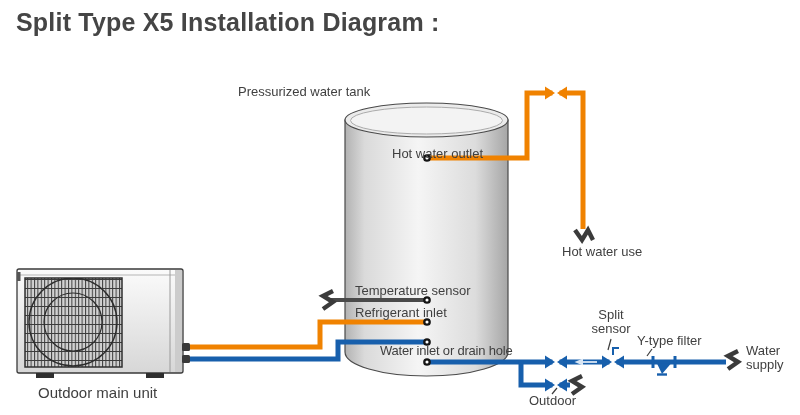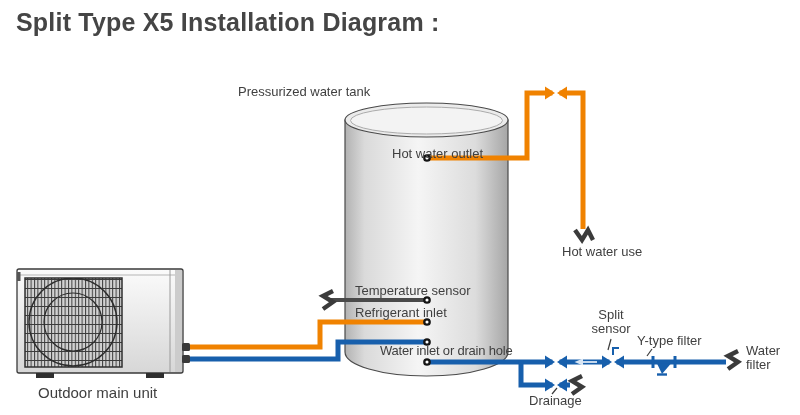--- a/index.html
+++ b/index.html
@@ -146,18 +146,18 @@
   <div class="lbl" style="left:355px;top:306px;">Refrigerant inlet</div>
   <div class="lbl tight" style="left:352px;top:344px;margin-left:28px;">Water inlet or drain hole</div>
 
   <div class="lbl center" style="left:583px;top:308px;width:56px;">
     <span>Split</span><br>
     <span>sensor</span>
   </div>
   <div class="lbl" style="left:637px;top:334px;text-align:right;">Y-type filter</div>
   <div class="lbl" style="left:746px;top:344px;">
     <span>Water</span><br>
-    <span>filter</span>
+    <span>supply</span>
   </div>
-  <div class="lbl" style="left:529px;top:394px;">Drainage</div>
+  <div class="lbl" style="left:529px;top:394px;">Outdoor</div>
 
   <div class="lbl big" style="left:38px;top:386px;">Outdoor main unit</div>
 </div>
 
 </body></html>

